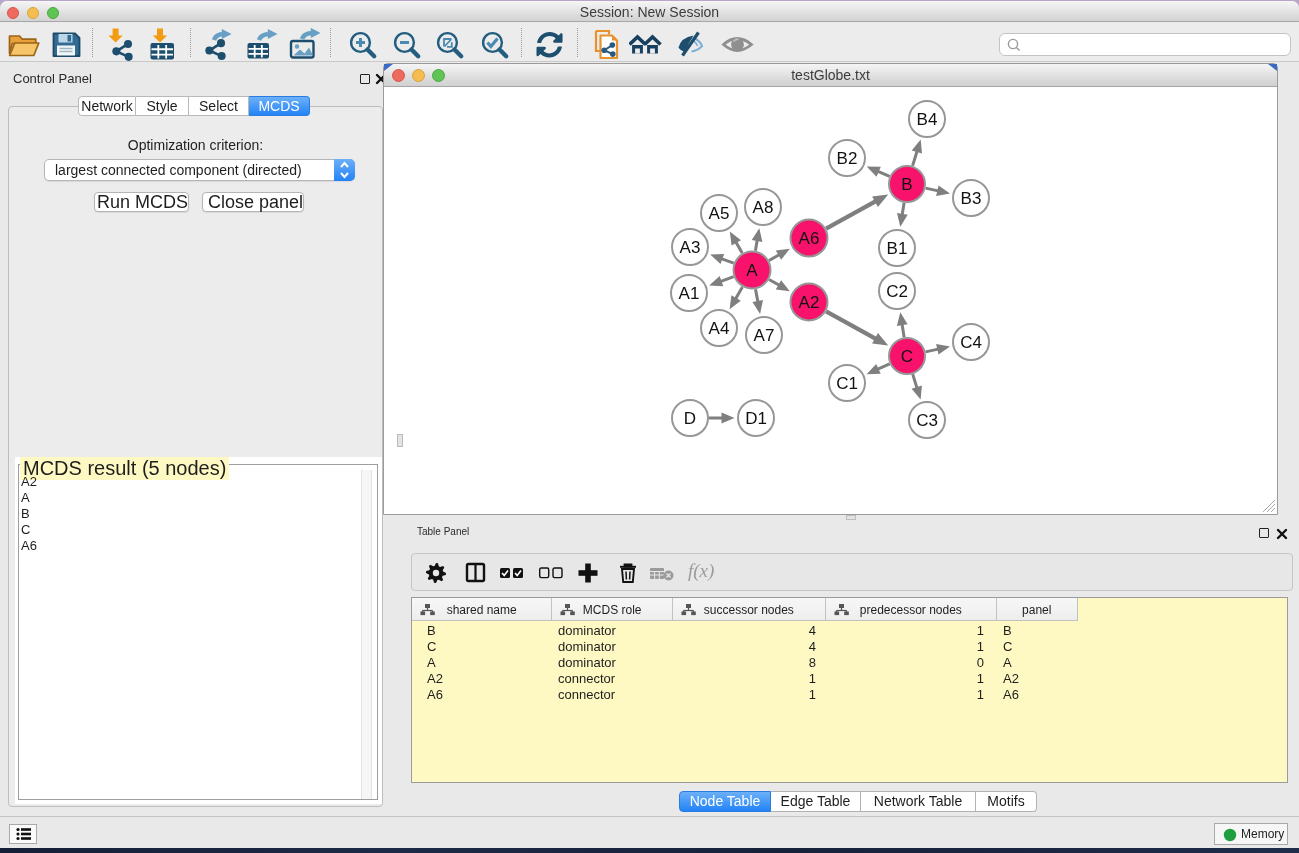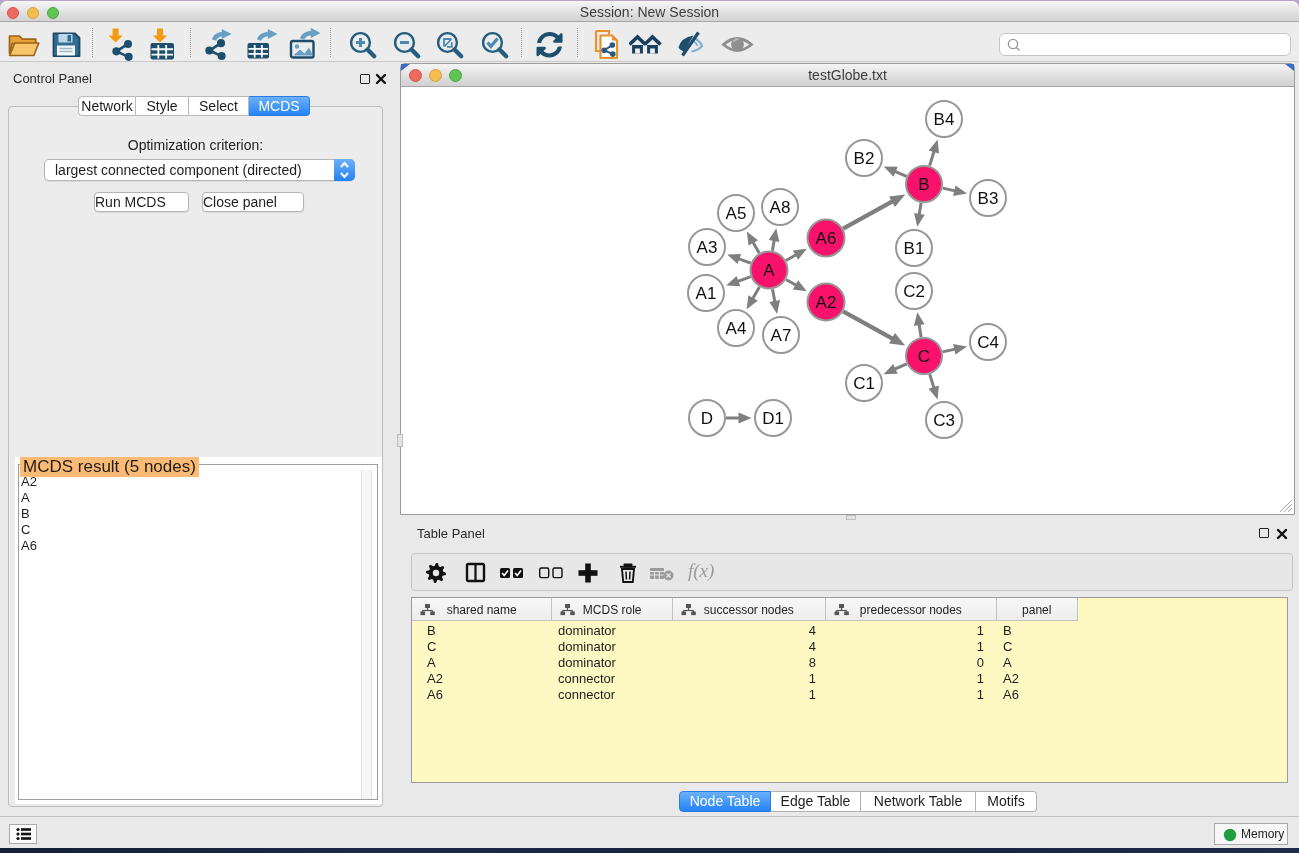--- a/index.html
+++ b/index.html
@@ -17,38 +17,38 @@
 .cp-title { position:absolute; left:13px; top:70px; font-size:13px; color:#2a2a2a; }
 .panelbox { position:absolute; left:8px; top:105px; width:375px; height:701px; border:1px solid #bdbdbd; border-radius:4px; background:#ececec; }
 .tabs { position:absolute; left:78px; top:95px; height:20px; display:flex; font-size:14px; }
 .tab { background:#ffffff; border:1px solid #b9b9b9; border-left:none; padding:0; text-align:center; line-height:18px; height:20px; color:#1e1e1e; }
 .tab.first { border-left:1px solid #b9b9b9; border-radius:4px 0 0 4px; }
 .tab.last { border-radius:0 4px 4px 0; }
 .tab.sel { background:linear-gradient(#6cb0f8,#2383f6); color:#fff; border-color:#2a7de0; }
 .optlabel { position:absolute; left:8px; top:136px; width:375px; text-align:center; font-size:14px; }
 .dropdown { position:absolute; left:44px; top:158px; width:311px; height:22px; background:#fff; border:1px solid #b5b5b5; border-radius:5px; font-size:14px; line-height:20px; padding-left:10px; box-shadow:0 1px 1px rgba(0,0,0,0.08); }
 .ddbtn { position:absolute; right:-1px; top:-1px; width:21px; height:22px; background:linear-gradient(#6cb0f8,#2383f6); border-radius:0 5px 5px 0; }
-.btn { position:absolute; height:20px; background:#fff; border:1px solid #b5b5b5; border-radius:4px; font-size:14px; text-align:left; line-height:18px; box-shadow:0 1px 1px rgba(0,0,0,0.08); }
+.btn { position:absolute; height:20px; background:#fff; border:1px solid #b5b5b5; border-radius:4px; font-size:18px; text-align:right; line-height:18px; box-shadow:0 1px 1px rgba(0,0,0,0.08); }
 .resultwrap { position:absolute; left:15px; top:456px; width:367px; height:347px; background:#fff; }
 .fieldset { position:absolute; left:3px; top:7px; width:360px; height:336px; border:1px solid #9e9e9e; }
-.legend { position:absolute; left:5px; top:0px; background:#fdba74; padding:0 3px; font-size:17px; }
+.legend { position:absolute; left:5px; top:0px; background:#fef9c3; padding:0 3px; font-size:20px; }
 .listitems { position:absolute; left:6px; top:17px; font-size:13px; line-height:16px; }
 .vscroll { position:absolute; left:346px; top:13px; width:11px; height:329px; background:#f6f6f6; border-left:1px solid #e2e2e2; border-right:1px solid #e2e2e2; }
 
 .statusline { position:absolute; left:0; top:815px; width:1299px; height:0; border-top:1px solid #c4c4c4; }
 .listbtn { position:absolute; left:9px; top:823px; width:28px; height:20px; background:#fafafa; border:1px solid #a9a9a9; }
 .membtn { position:absolute; left:1214px; top:822px; width:74px; height:22px; background:#f6f6f6; border:1px solid #a9a9a9; font-size:12px; }
 
-.netwin { position:absolute; left:400px; top:62px; width:895px; height:452px; border:1px solid #9b9b9b; border-radius:5px 5px 0 0; background:#fff; }
+.netwin { position:absolute; left:383px; top:62px; width:895px; height:452px; border:1px solid #9b9b9b; border-radius:5px 5px 0 0; background:#fff; }
 .nettitle { position:absolute; left:0; top:0; width:100%; height:23px; background:linear-gradient(#f5f5f5,#d8d8d8 75%,#d2d2d2); border-bottom:1px solid #a5a5a5; border-radius:5px 5px 0 0; }
 .ntl { position:absolute; top:5px; width:13px; height:13px; border-radius:50%; }
 .grip-l { position:absolute; left:397px; top:433px; width:6px; height:13px; background:#e3e3e3; border:1px solid #bdbdbd; }
 .grip-b { position:absolute; left:846px; top:514px; width:10px; height:5px; background:#e3e3e3; border:1px solid #bdbdbd; }
 
-.tp-title { position:absolute; left:414px; top:525px; font-size:13px; color:#2a2a2a; }
+.tp-title { position:absolute; left:414px; top:525px; font-size:10px; color:#2a2a2a; }
 .tp-toolbar { position:absolute; left:411px; top:552px; width:882px; height:38px; background:#e7e7e7; border:1px solid #c6c6c6; border-radius:4px; }
 .tbl { position:absolute; left:411px; top:596px; width:877px; height:186px; background:#fef9c3; border:1px solid #9b9b9b; font-size:12px; }
 .tblhead { position:absolute; left:0; top:0; height:23px; background:linear-gradient(#f7f7f7,#ededed); border-bottom:1px solid #c2c2c2; border-right:1px solid #c2c2c2; }
 .thtext { position:absolute; top:5px; width:100%; text-align:center; font-size:12px; color:#1e1e1e; }
 .trow { position:absolute; font-size:13px; }
 .bottabs { position:absolute; left:671px; top:790px; height:21px; display:flex; font-size:14px;padding-left:8px; }
 .btab { background:#fff; border:1px solid #b2b2b2; border-left:none; line-height:19px; height:21px; text-align:center; }
 .btab.first { border-left:1px solid #b2b2b2; border-radius:4px 0 0 4px; }
 .btab.last { border-radius:0 4px 4px 0; }
 .btab.sel { background:linear-gradient(#6cb0f8,#2383f6); color:#fff; border-color:#2a7de0; }

